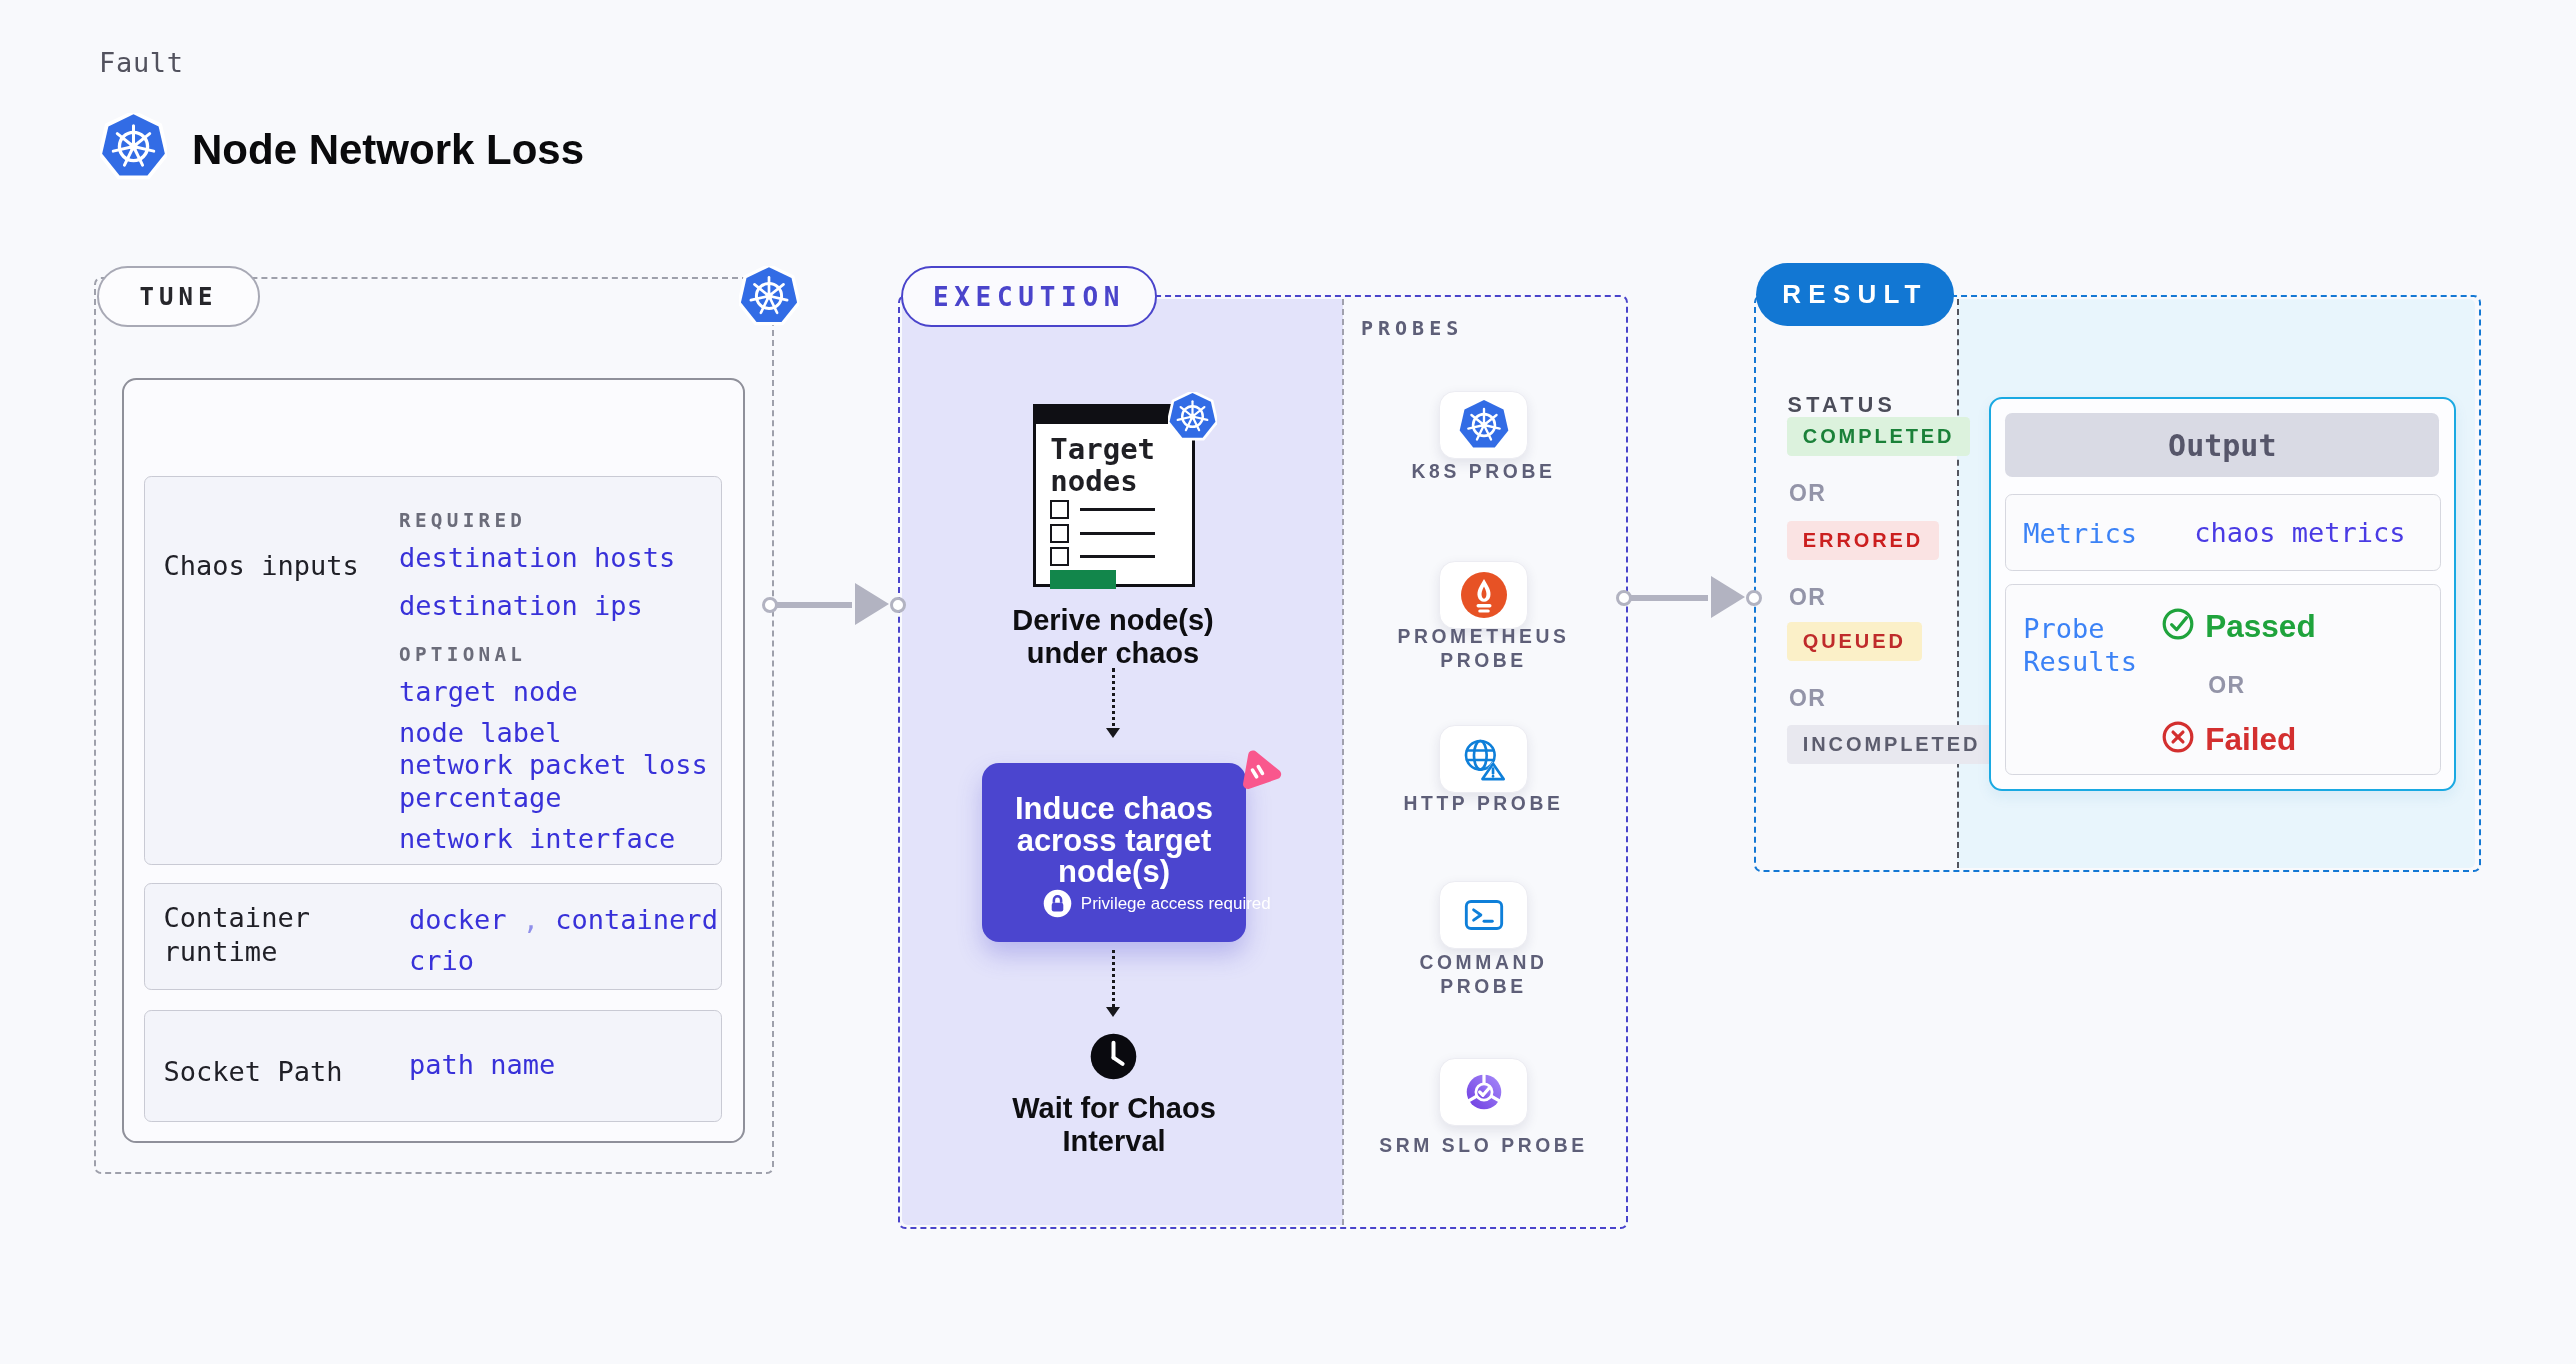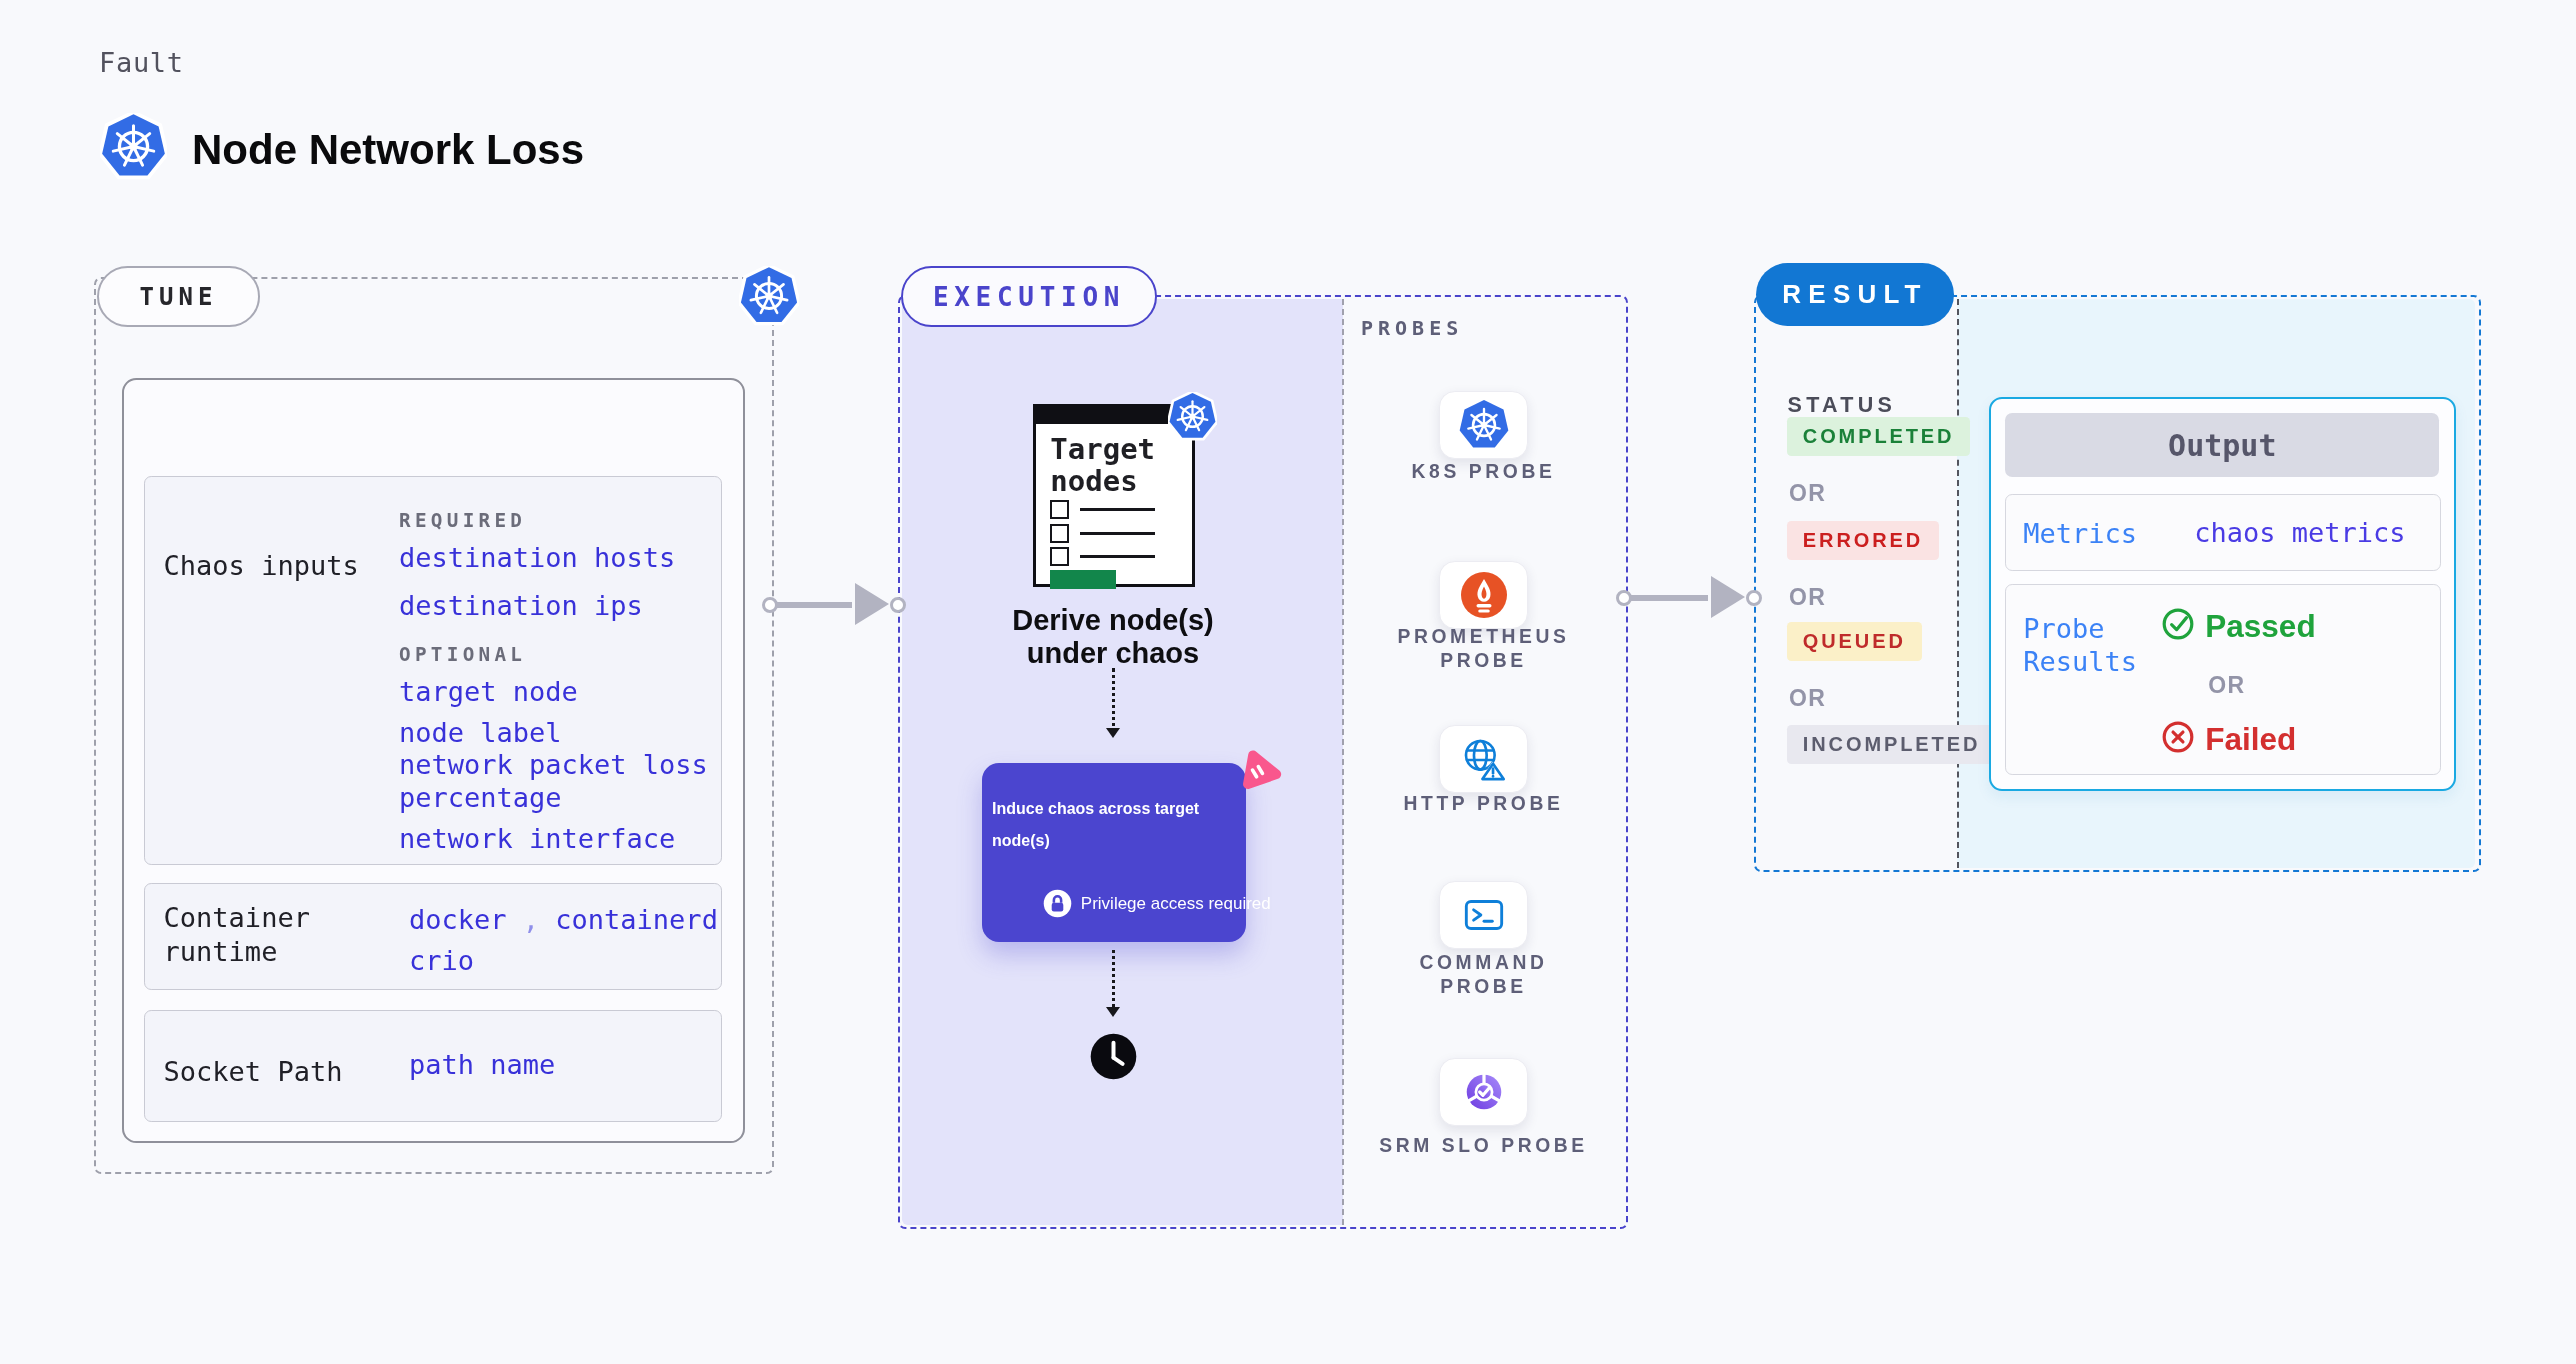--- a/index.html
+++ b/index.html
@@ -49,21 +49,21 @@
   .gray-divider{border-left:2.1px dashed #A0A1AD;}
   .target-card{background:#FFFFFF;border:3.6px solid #0F0F14;box-sizing:border-box;}
   .target-bar{position:absolute;left:0;top:0;right:0;height:17px;background:#0F0F14;}
   .target-title{font-weight:bold;font-size:29px;line-height:31.5px;color:#1F1F24;}
   .cbrow{display:flex;align-items:center;gap:11.5px;}
   .cb{width:18.6px;height:18.6px;border:2.9px solid #15151A;box-sizing:border-box;}
   .cbline{width:75px;height:2.9px;background:#15151A;}
   .greenbar{background:#12864B;}
   .flow-caption{font-weight:bold;font-size:29px;line-height:33px;color:#0E0E11;text-align:center;}
   .induce{background:#4B45CF;border-radius:17px;box-shadow:0 13px 24px rgba(75,69,207,.28);}
-  .induce-title{color:#FFFFFF;font-weight:bold;font-size:16px;line-height:31.5px;}
+  .induce-title{color:#FFFFFF;font-weight:bold;font-size:31px;line-height:31.5px;text-align:center;}
   .priv{display:flex;align-items:center;justify-content:center;gap:8.6px;color:#FFFFFF;font-size:17px;}
 
   
   .probes-heading{font-weight:bold;font-size:20px;letter-spacing:5px;color:#5E5F78;}
   .probe-card{width:87px;height:66px;background:#FFFFFF;border:0.7px solid #ECECF2;border-radius:15.8px;
               box-shadow:0 4.3px 11.5px rgba(40,40,80,.10);display:flex;align-items:center;justify-content:center;}
   .probe-label{width:215px;text-align:center;font-weight:bold;font-size:19.3px;letter-spacing:3.6px;
                color:#5E5F78;line-height:24px;}
 
   
@@ -266,20 +266,21 @@
         <use href="#chaospink"></use>
       </svg>
 
     <div class="abs dotarrow" style="left:212px;top:653px;height:63px;">
         <div class="head"></div>
       </div>
 
     <svg class="abs" style="left:185px;top:731px;" width="57" height="57" viewBox="0 0 100 100">
         <use href="#clock"></use>
       </svg>
+    <div class="abs sans flow-caption" style="left:92px;top:795px;width:244px;">Wait for Chaos Interval</div>
 
     <div class="abs mono probes-heading" style="left:461px;top:18.6px;">PROBES</div>
 
     <div class="abs probe-card" style="left:539px;top:94px;">
       <svg width="52" height="52" viewBox="0 0 100 100">
           <use href="#k8s"></use>
         </svg>
     </div>
     <div class="abs sans probe-label" style="left:476px;top:163px;">K8S PROBE</div>
 

